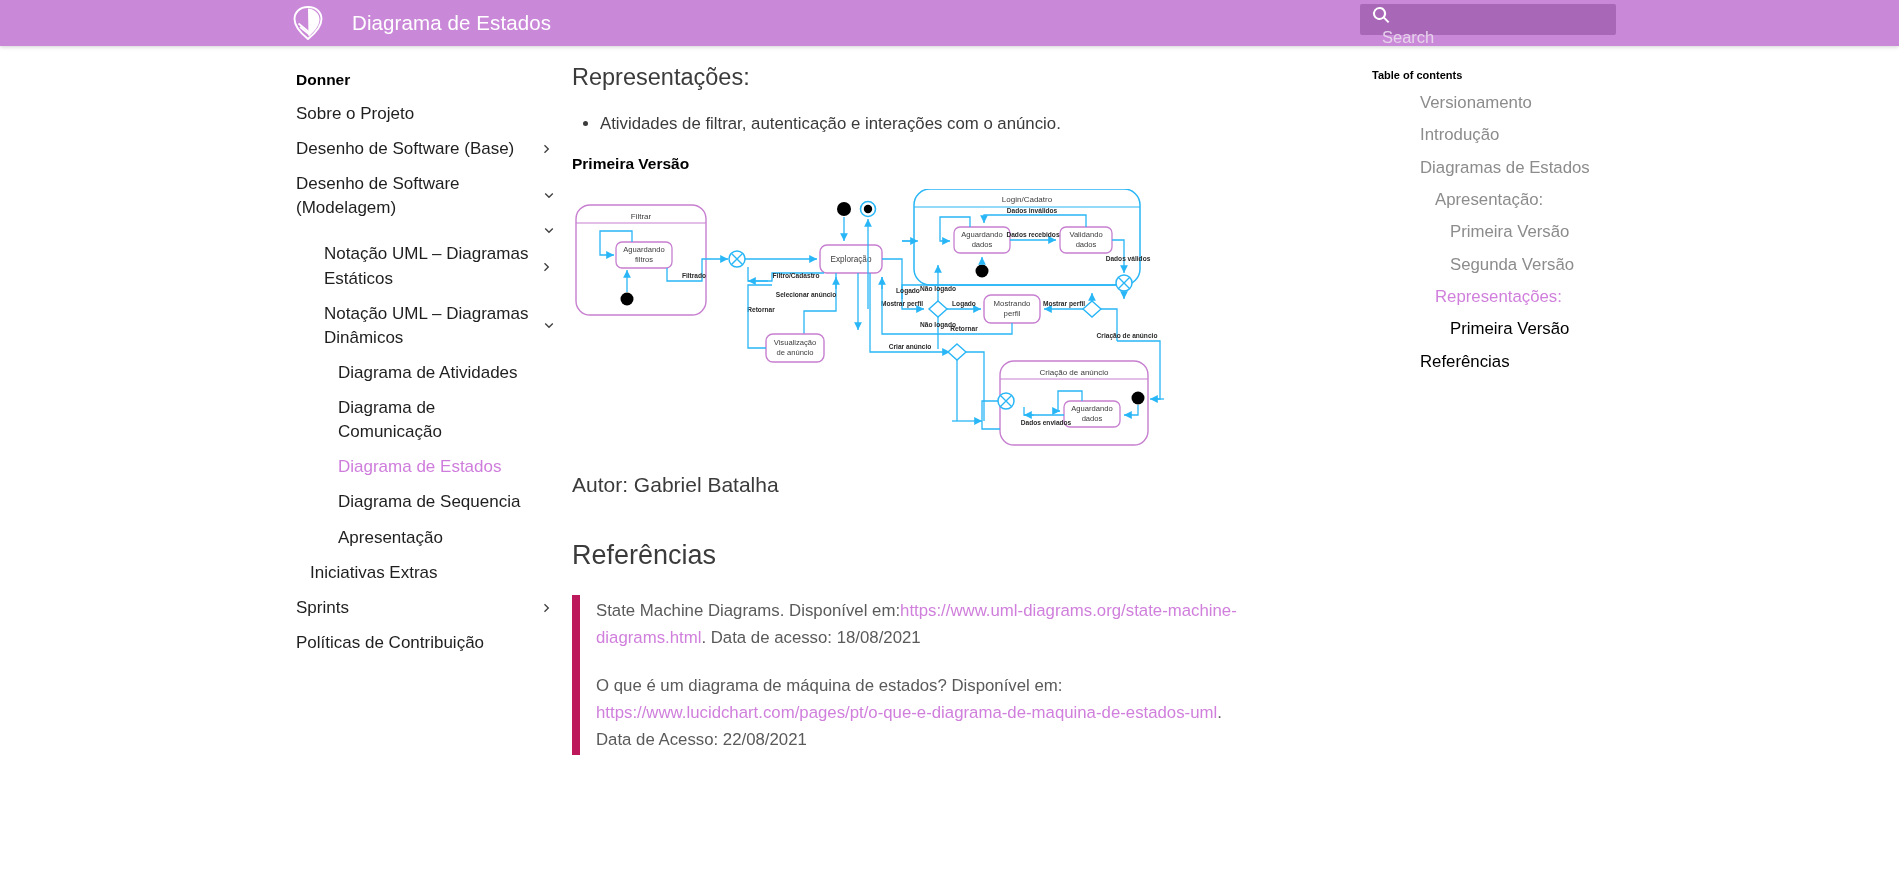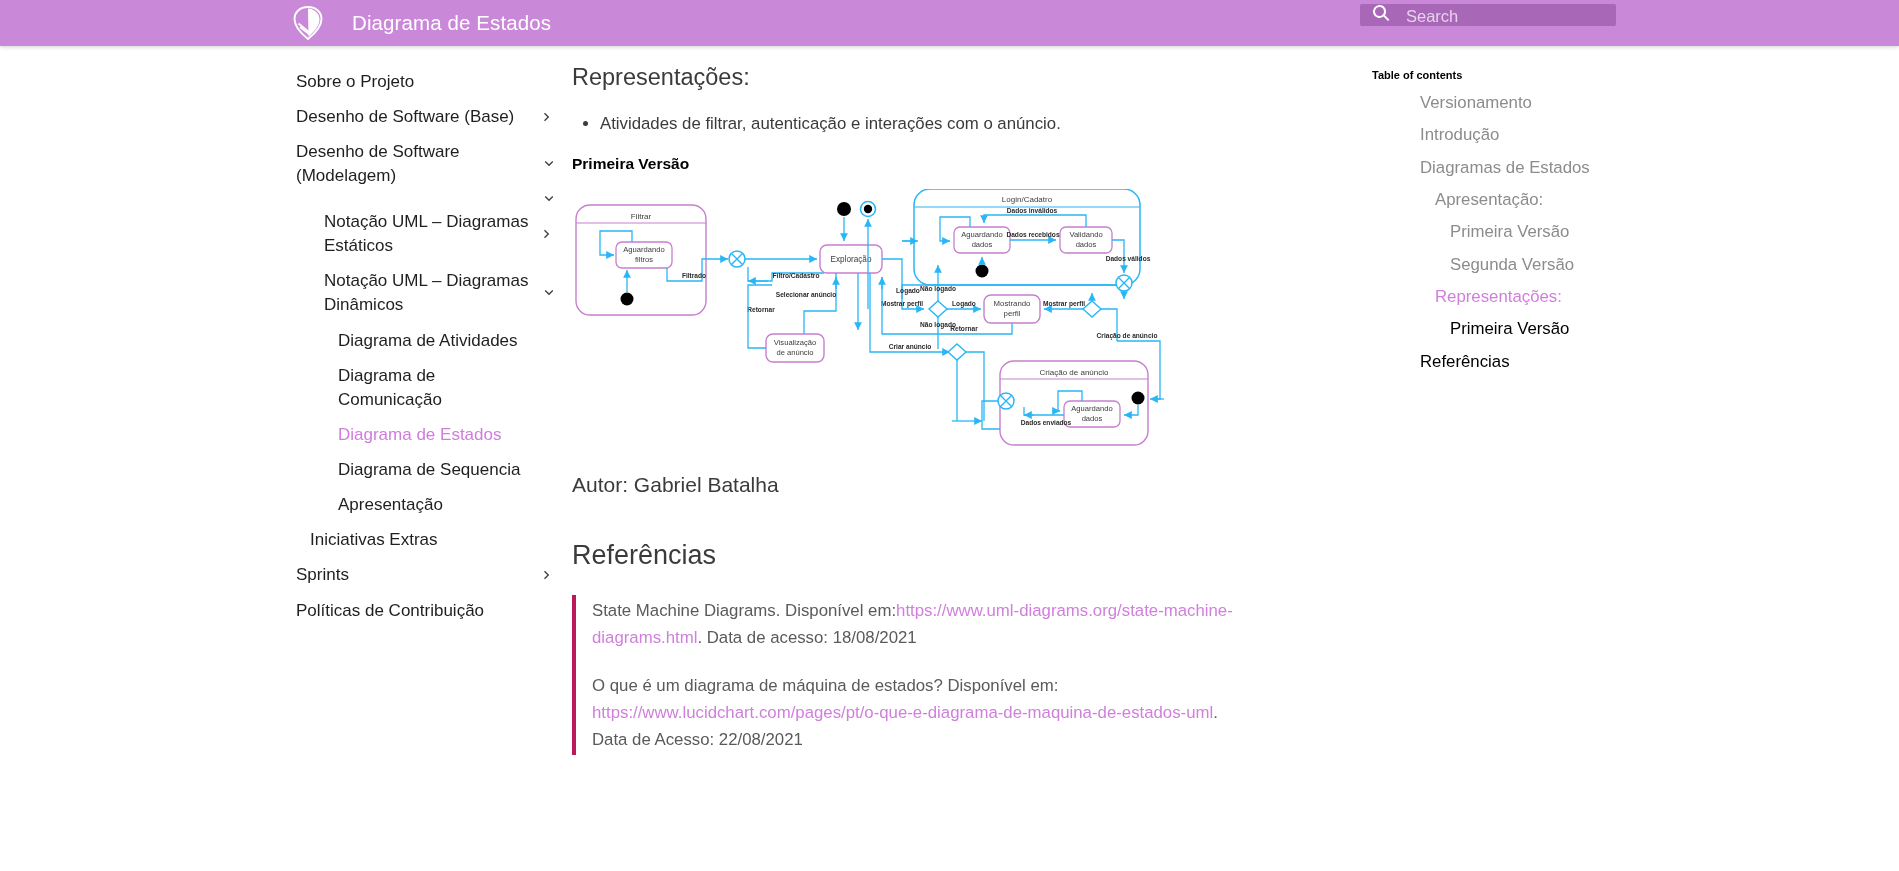--- a/index.html
+++ b/index.html
@@ -35,26 +35,27 @@
     display: flex; align-items: center;
     color: #ffffff;
     font-size: 20.5px;
     font-weight: 400;
     letter-spacing: .1px;
     white-space: nowrap;
   }
   .search-box {
     position: absolute;
     left: 1360px; top: 4px;
-    width: 256px; height: 22px;
+    width: 256px; height: 31px;
     background: #a967b8;
     border-radius: 2px;
     display: flex;
-    align-items: flex-end;
+    align-items: flex-start;
     padding-left: 10px;
+    flex-direction: column;
   }
   .search-icon { width: 24px; height: 24px; flex: 0 0 24px; display:block; }
   .search-input {
     background: transparent;
     border: none;
     outline: none;
     color: #ffffff;
     font-family: "Liberation Sans", sans-serif;
     font-size: 16.5px;
     margin-left: 12px;
@@ -150,21 +151,21 @@
     margin-top: 16px;
   }
   .h-ref {
     font-size: 27px;
     font-weight: 400;
     color: #3b3b3b;
     margin: 42px 0 0 0;
     line-height: 1.25;
   }
   .quote {
-    border-left: 4px solid #be185d;
+    border-left: 8px solid #be185d;
     margin: 22px 0 0 0;
     padding: 2px 0 2px 16px;
     color: #5a5a5a;
   }
   .quote p {
     font-size: 16.8px;
     line-height: 1.62;
     margin: 0 0 20px 0;
   }
   .quote p:last-child { margin-bottom: 0; }
@@ -216,20 +217,21 @@
         <path fill="#ffffff" d="M9.5 3a6.5 6.5 0 1 0 4.02 11.61l4.43 4.43 1.41-1.41-4.43-4.43A6.5 6.5 0 0 0 9.5 3zm0 2a4.5 4.5 0 1 1 0 9 4.5 4.5 0 0 1 0-9z"></path>
       </svg>
     </span>
     <input class="search-input" type="text" placeholder="Search" style="">
   </div>
 </div>
 
 <div class="page">
 
   <nav class="nav">
+    <div class="nav-title">Donner</div>
 
     <div class="nav-item lvl1">
       <span>Sobre o Projeto</span>
     </div>
 
     <div class="nav-item lvl1">
       <span>Desenho de Software (Base)</span>
       <span class="chev">
         <svg viewBox="0 0 24 24" width="18" height="18">
             <path fill="#424242" d="M9.3 6.3 8 7.6l4.4 4.4L8 16.4l1.3 1.3 5.7-5.7z"></path>

